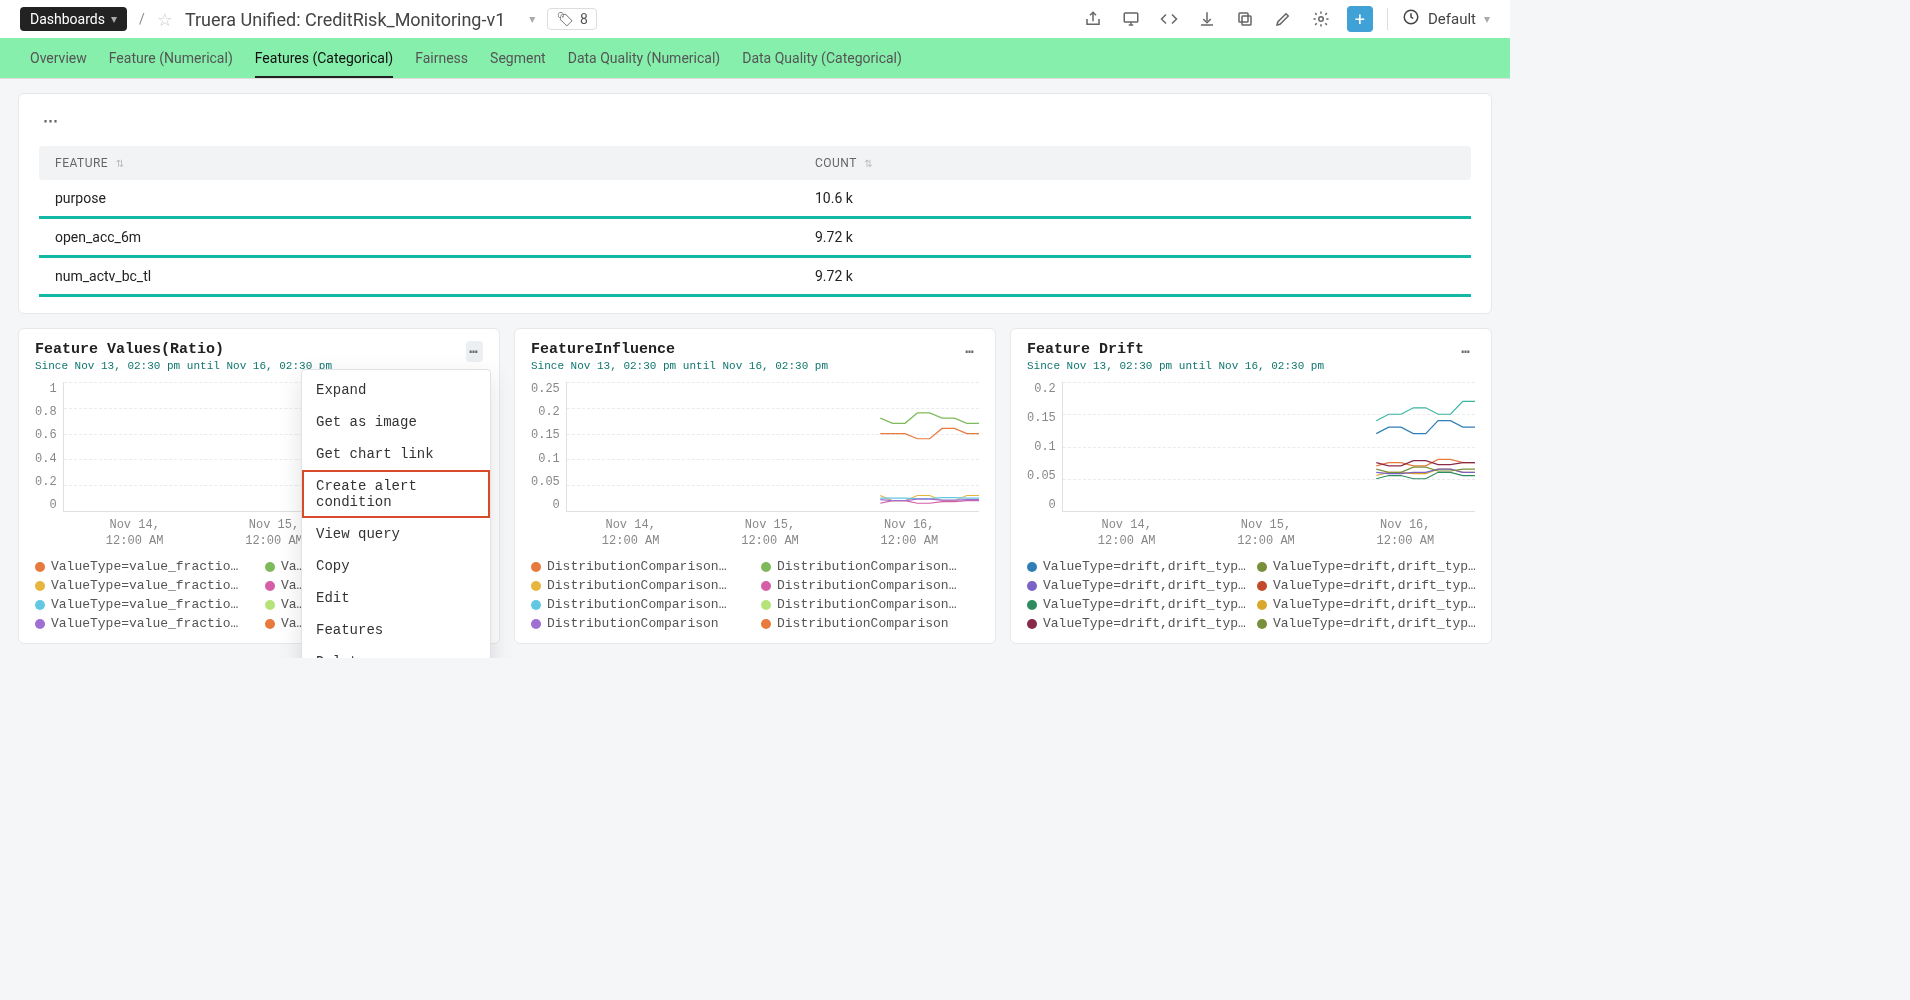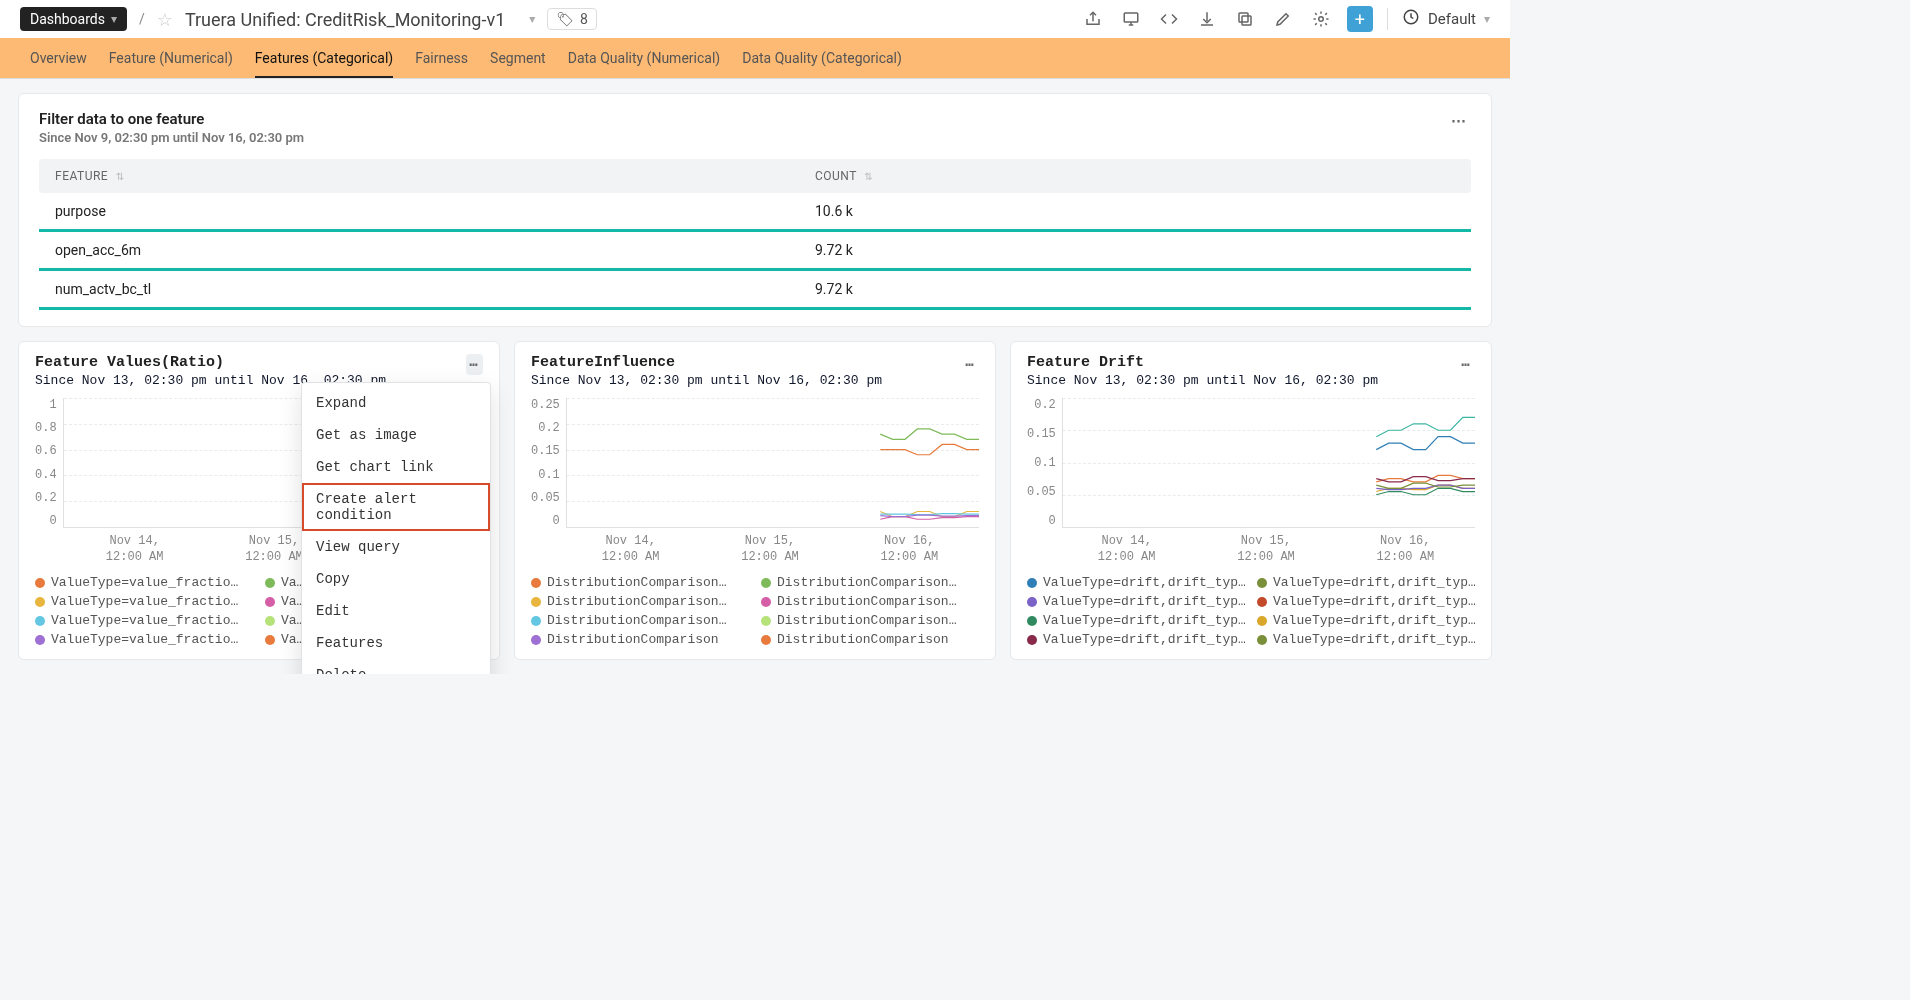--- a/index.html
+++ b/index.html
@@ -76,21 +76,21 @@
     color: #444;
     font-size: 15px;
     cursor: pointer;
   }
 
   
   .tabs {
     display: flex;
     gap: 22px;
     padding: 0 30px;
-    background: #fdba74;
+    background: #86efac;
     border-bottom: 1px solid #ddd;
   }
   .tab {
     padding: 12px 0 10px 0;
     color: #555;
     cursor: pointer;
     border-bottom: 2px solid transparent;
   }
   .tab.active {
     color: #111;
@@ -156,21 +156,21 @@
     background: #fff;
     border: 1px solid #e6e8ea;
     border-radius: 6px;
     padding: 12px 16px;
     position: relative;
     min-width: 0;
     font-family: Liberation Mono, monospace;
   }
   .chart-head { display: flex; justify-content: space-between; align-items: flex-start; }
   .chart-title { font-weight: 600; font-size: 15px; }
-  .chart-sub { color: #0f172a; font-size: 13px; margin-top: 2px; }
+  .chart-sub { color: #0f766e; font-size: 11px; margin-top: 2px; }
 
   .plot-wrap {
     display: flex;
     margin-top: 10px;
   }
   .y-axis {
     display: flex;
     flex-direction: column;
     justify-content: space-between;
     height: 130px;
@@ -326,24 +326,20 @@
     <div class="tab">Fairness</div>
     <div class="tab">Segment</div>
     <div class="tab">Data Quality (Numerical)</div>
     <div class="tab">Data Quality (Categorical)</div>
   </div>
 
 <div class="content">
 
   <div class="panel">
     <div class="panel-title">
-      <div>
-        <div>Filter data to one feature</div>
-        <div class="panel-subtitle">Since Nov 9, 02:30 pm until Nov 16, 02:30 pm</div>
-      </div>
       <span class="more-btn">⋯</span>
     </div>
     <div class="ft-header">
       <div class="col-feature">
         <span>FEATURE</span>
         <span class="sort-caret">⇅</span>
       </div>
       <div class="col-count">
         <span>COUNT</span>
         <span class="sort-caret">⇅</span>

